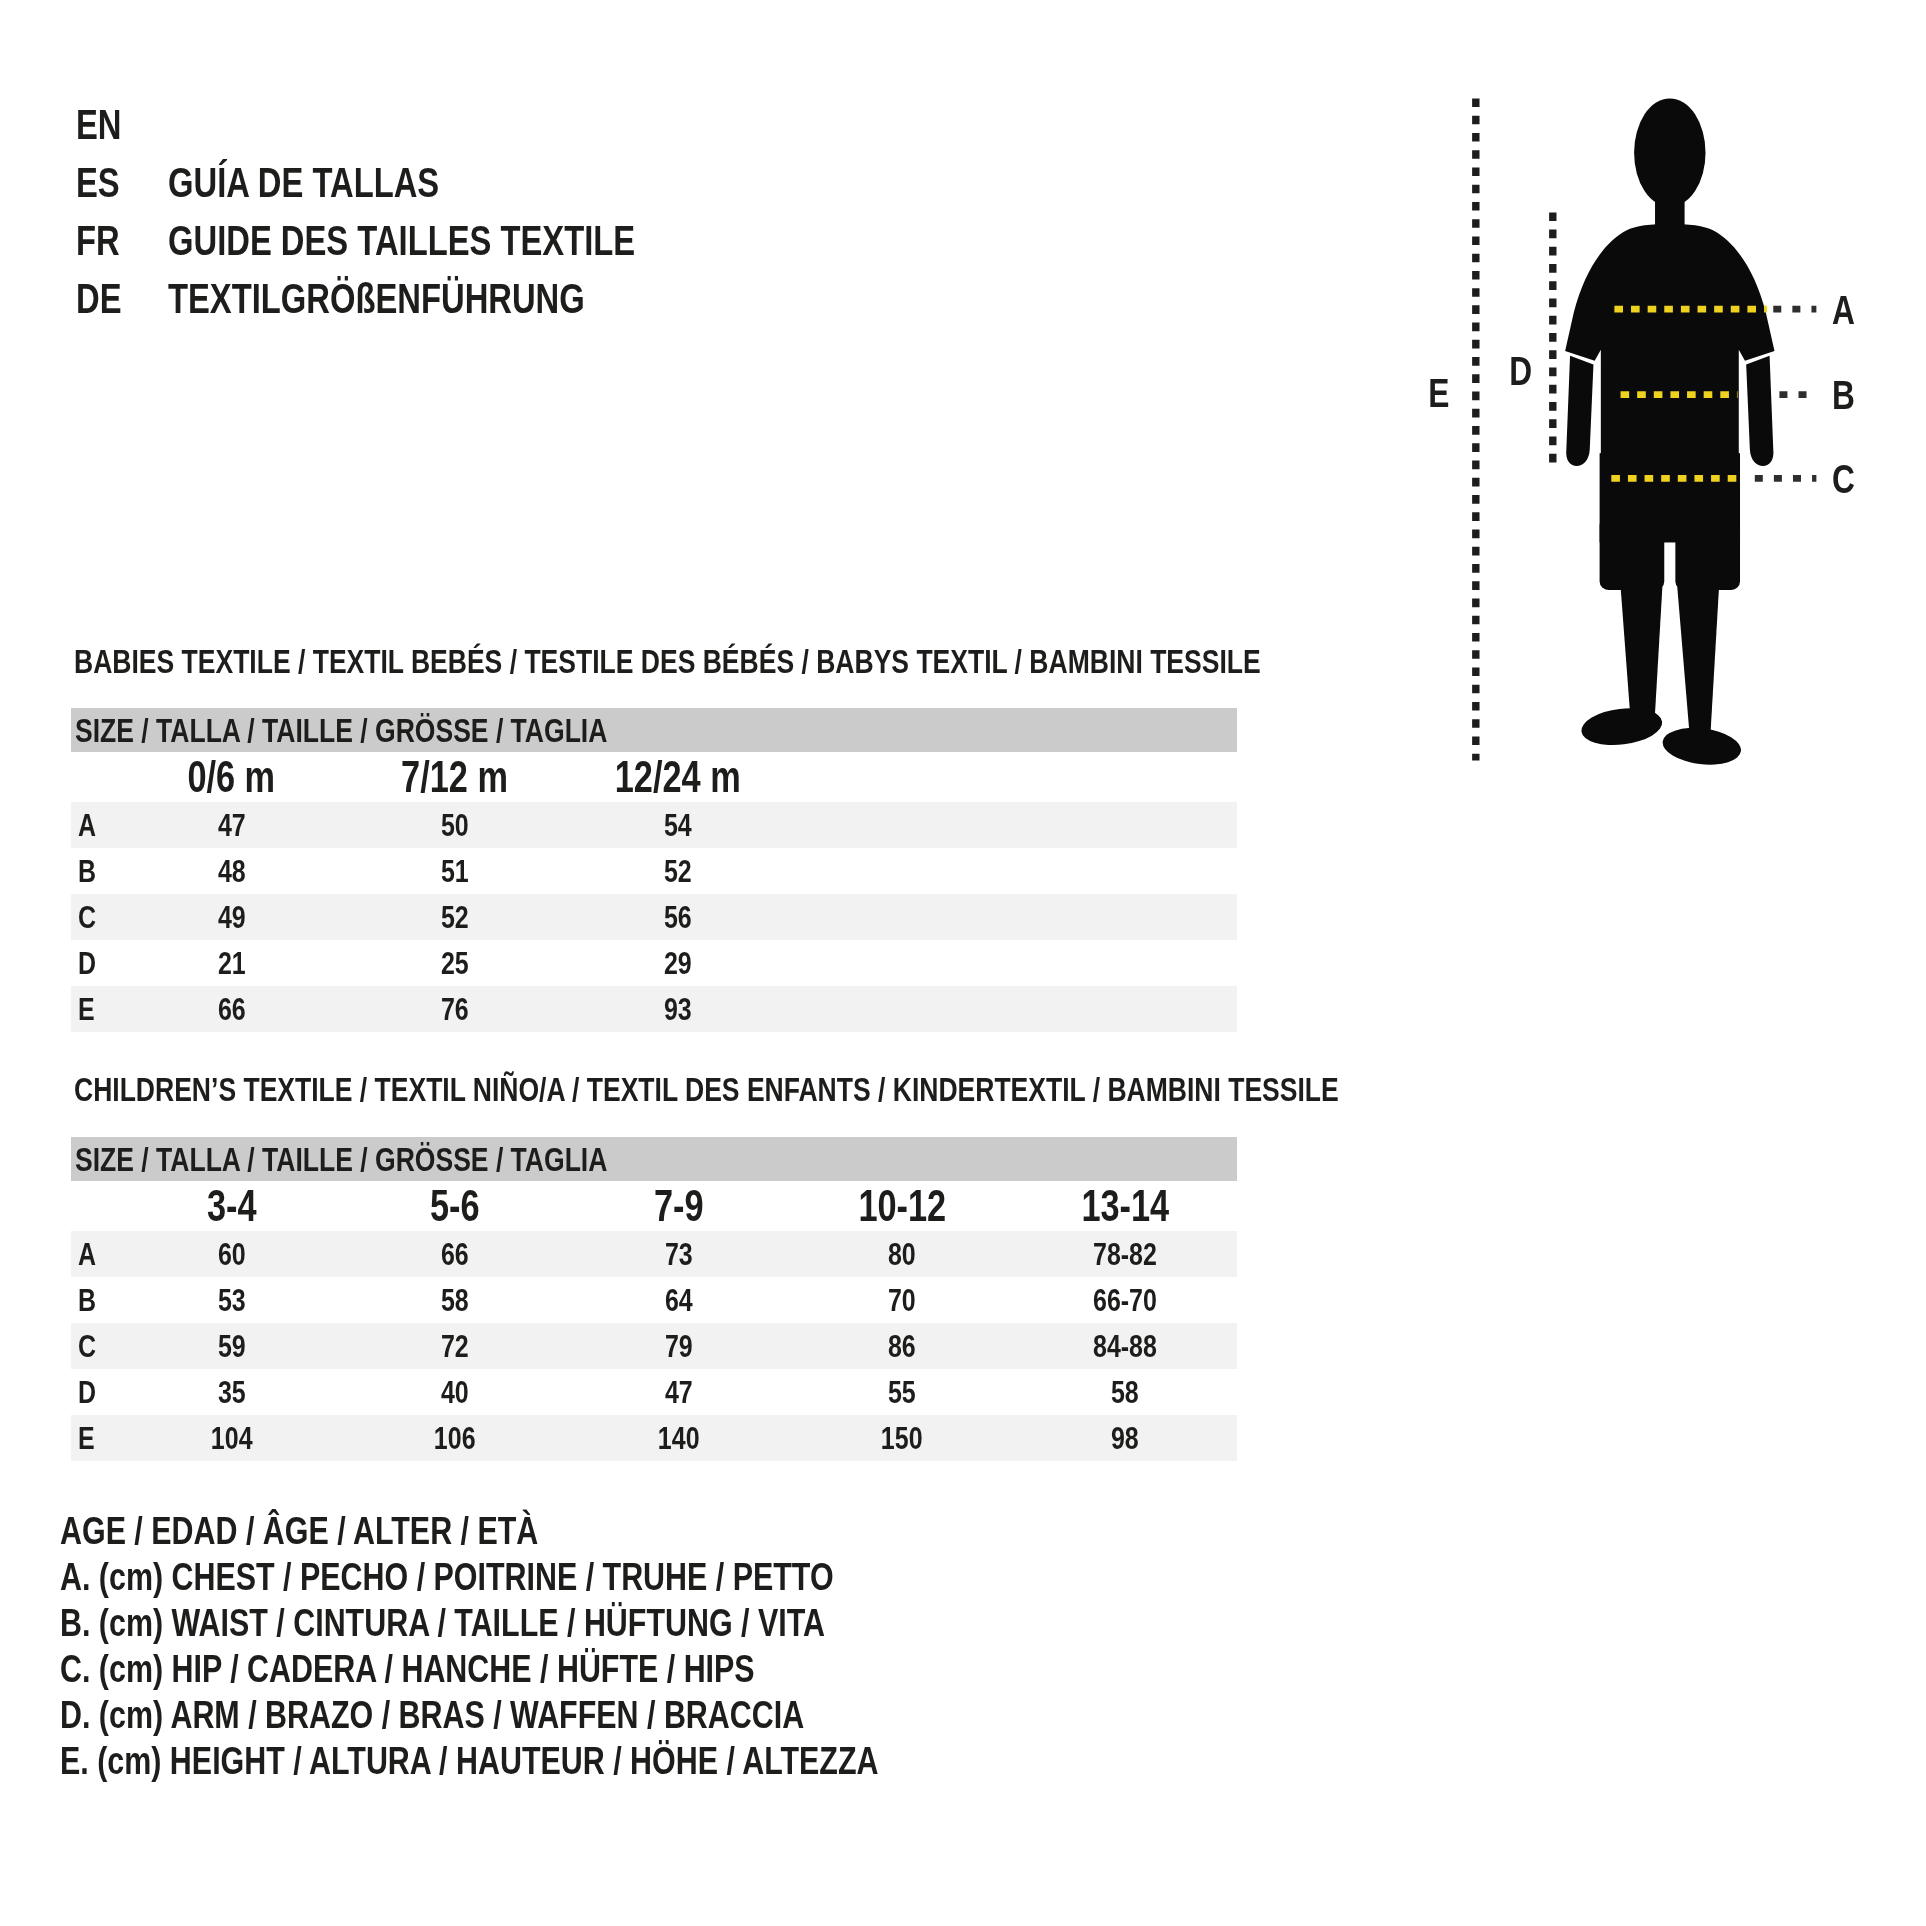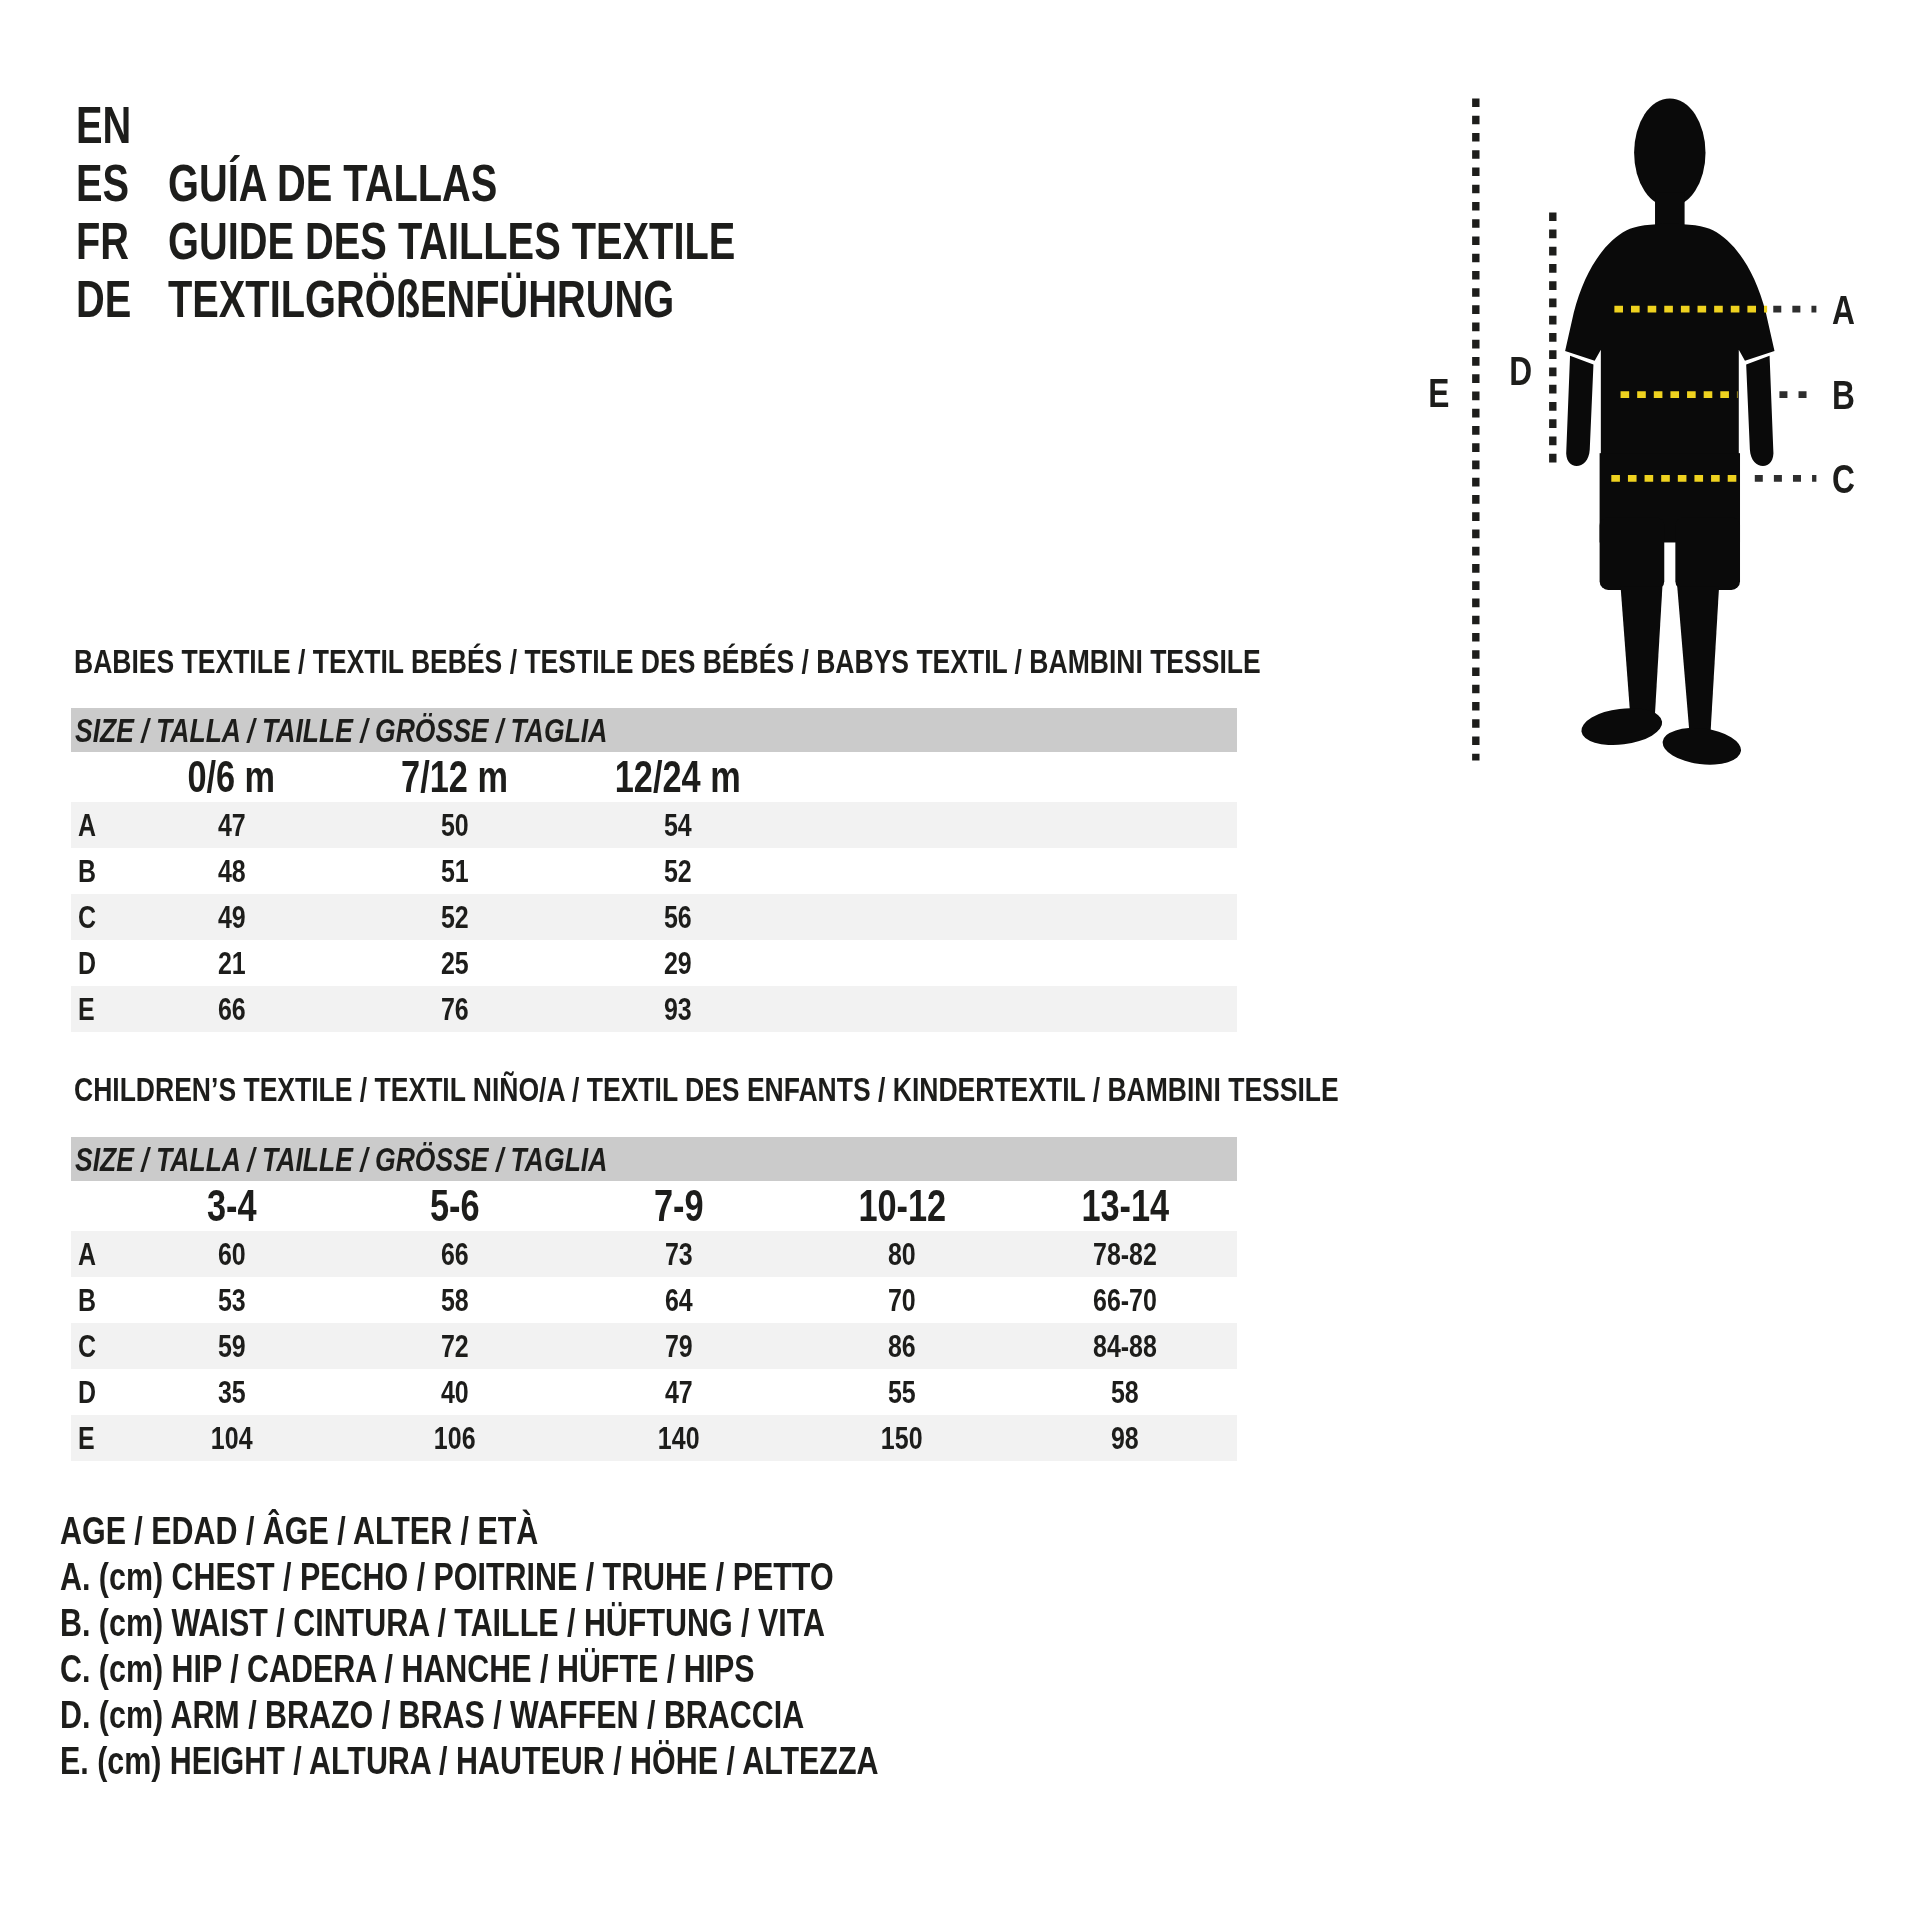--- a/index.html
+++ b/index.html
@@ -12,35 +12,35 @@
     color:#1d1d1b;
   }
   #canvas { position:relative; width:1926px; height:1926px; overflow:hidden; background:#ffffff; }
 
   
   .cx { display:inline-block; transform:scaleX(0.78); transform-origin:0 50%; white-space:nowrap; }
   td .cx { transform-origin:50% 50%; }
   td.rowlabel .cx, td.bar-cell .cx { transform-origin:0 50%; }
 
   
-  #languages { position:absolute; left:76px; top:96px; font-size:51px; }
+  #languages { position:absolute; left:76px; top:96px; font-size:42px; }
   .lang-row { display:flex; height:58px; align-items:center; }
   .lang-row .code { width:92px; }
 
   
   .section-heading { position:absolute; left:74px; font-size:34px; line-height:39px; white-space:nowrap; }
   #babies-heading { top:642px; }
   #children-heading { top:1070px; }
 
   
   .size-table { position:absolute; left:71px; width:1166px; border-collapse:collapse; table-layout:fixed; }
   #babies-table { top:708px; }
   #children-table { top:1137px; }
   .size-table td { font-size:32px; text-align:center; vertical-align:middle; padding:0; }
-  tr.bar { height:44px; background:#cbcbcb;font-style:italic; }
+  tr.bar { height:44px; background:#cbcbcb; }
   tr.bar td.bar-cell { text-align:left; padding-left:3.7px; font-size:34px; }
   tr.colhead { height:45px; }
   tr.colhead td { font-size:44px; }
   tr.data { height:46px; }
   tr.data.stripe { background:#f2f2f2; }
   td.rowlabel { text-align:left; padding-left:7.4px; }
 
   
   #legend { position:absolute; left:60px; top:1508px; font-size:39px; }
   .legend-line { height:46px; display:flex; align-items:center; }

